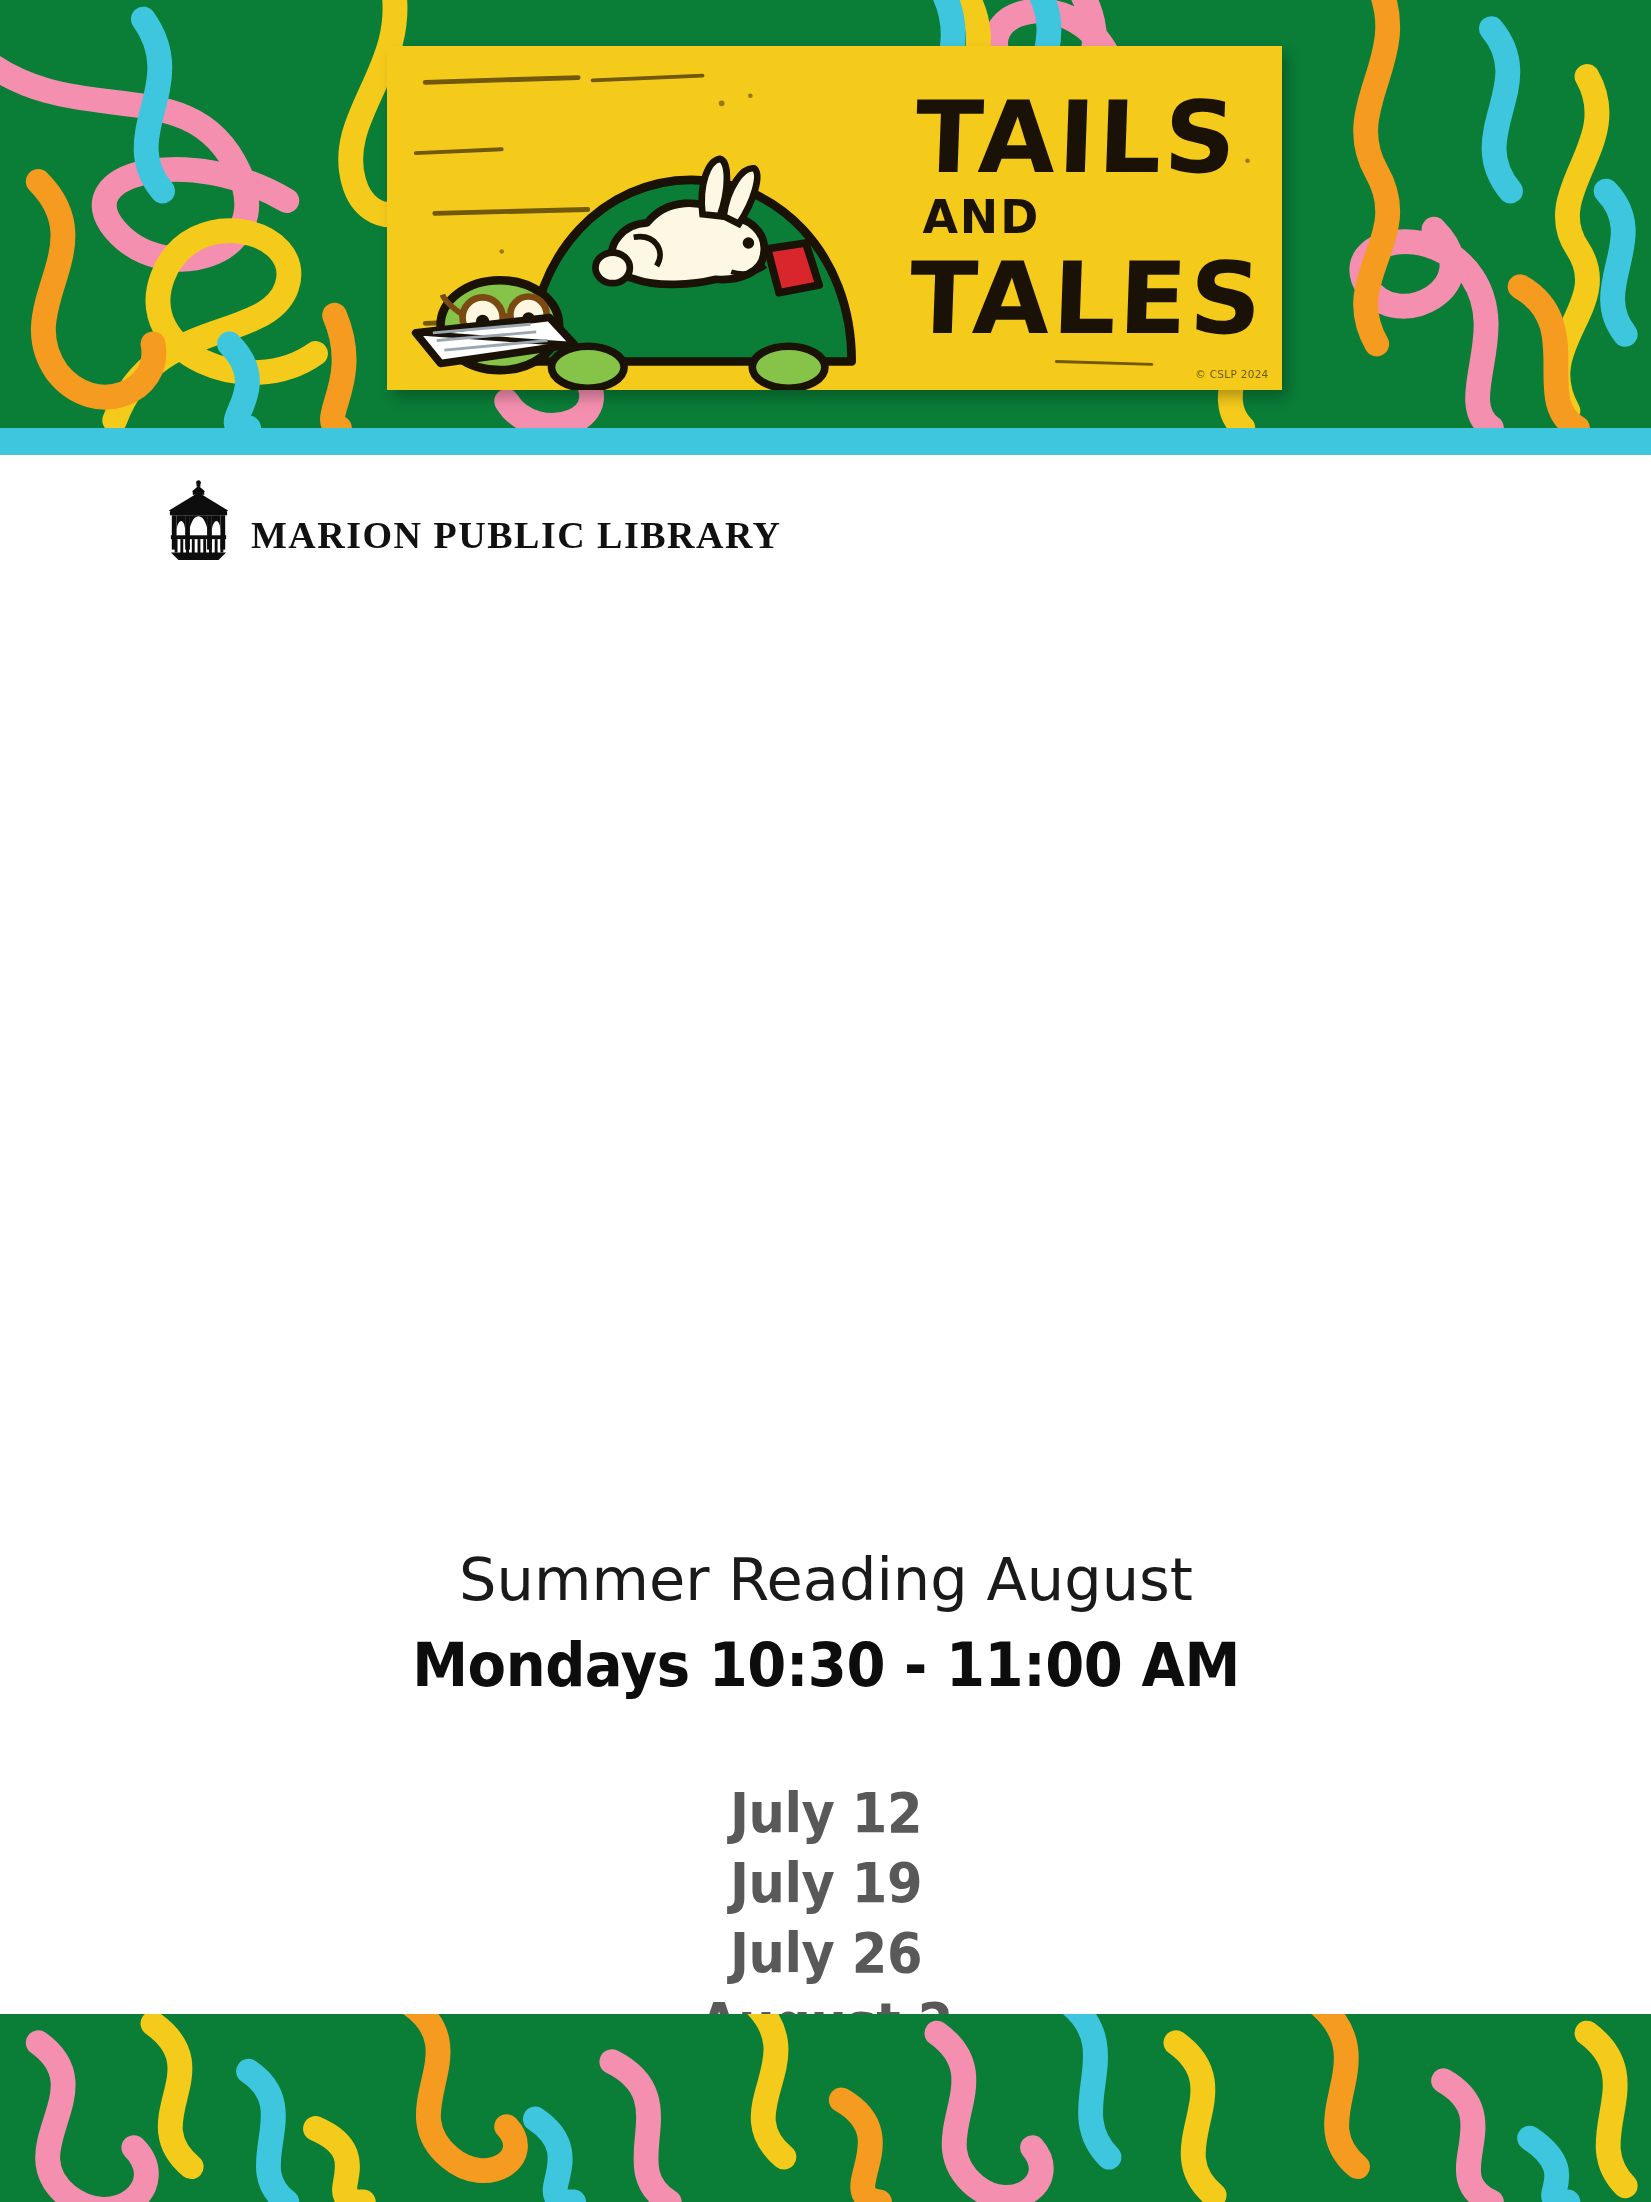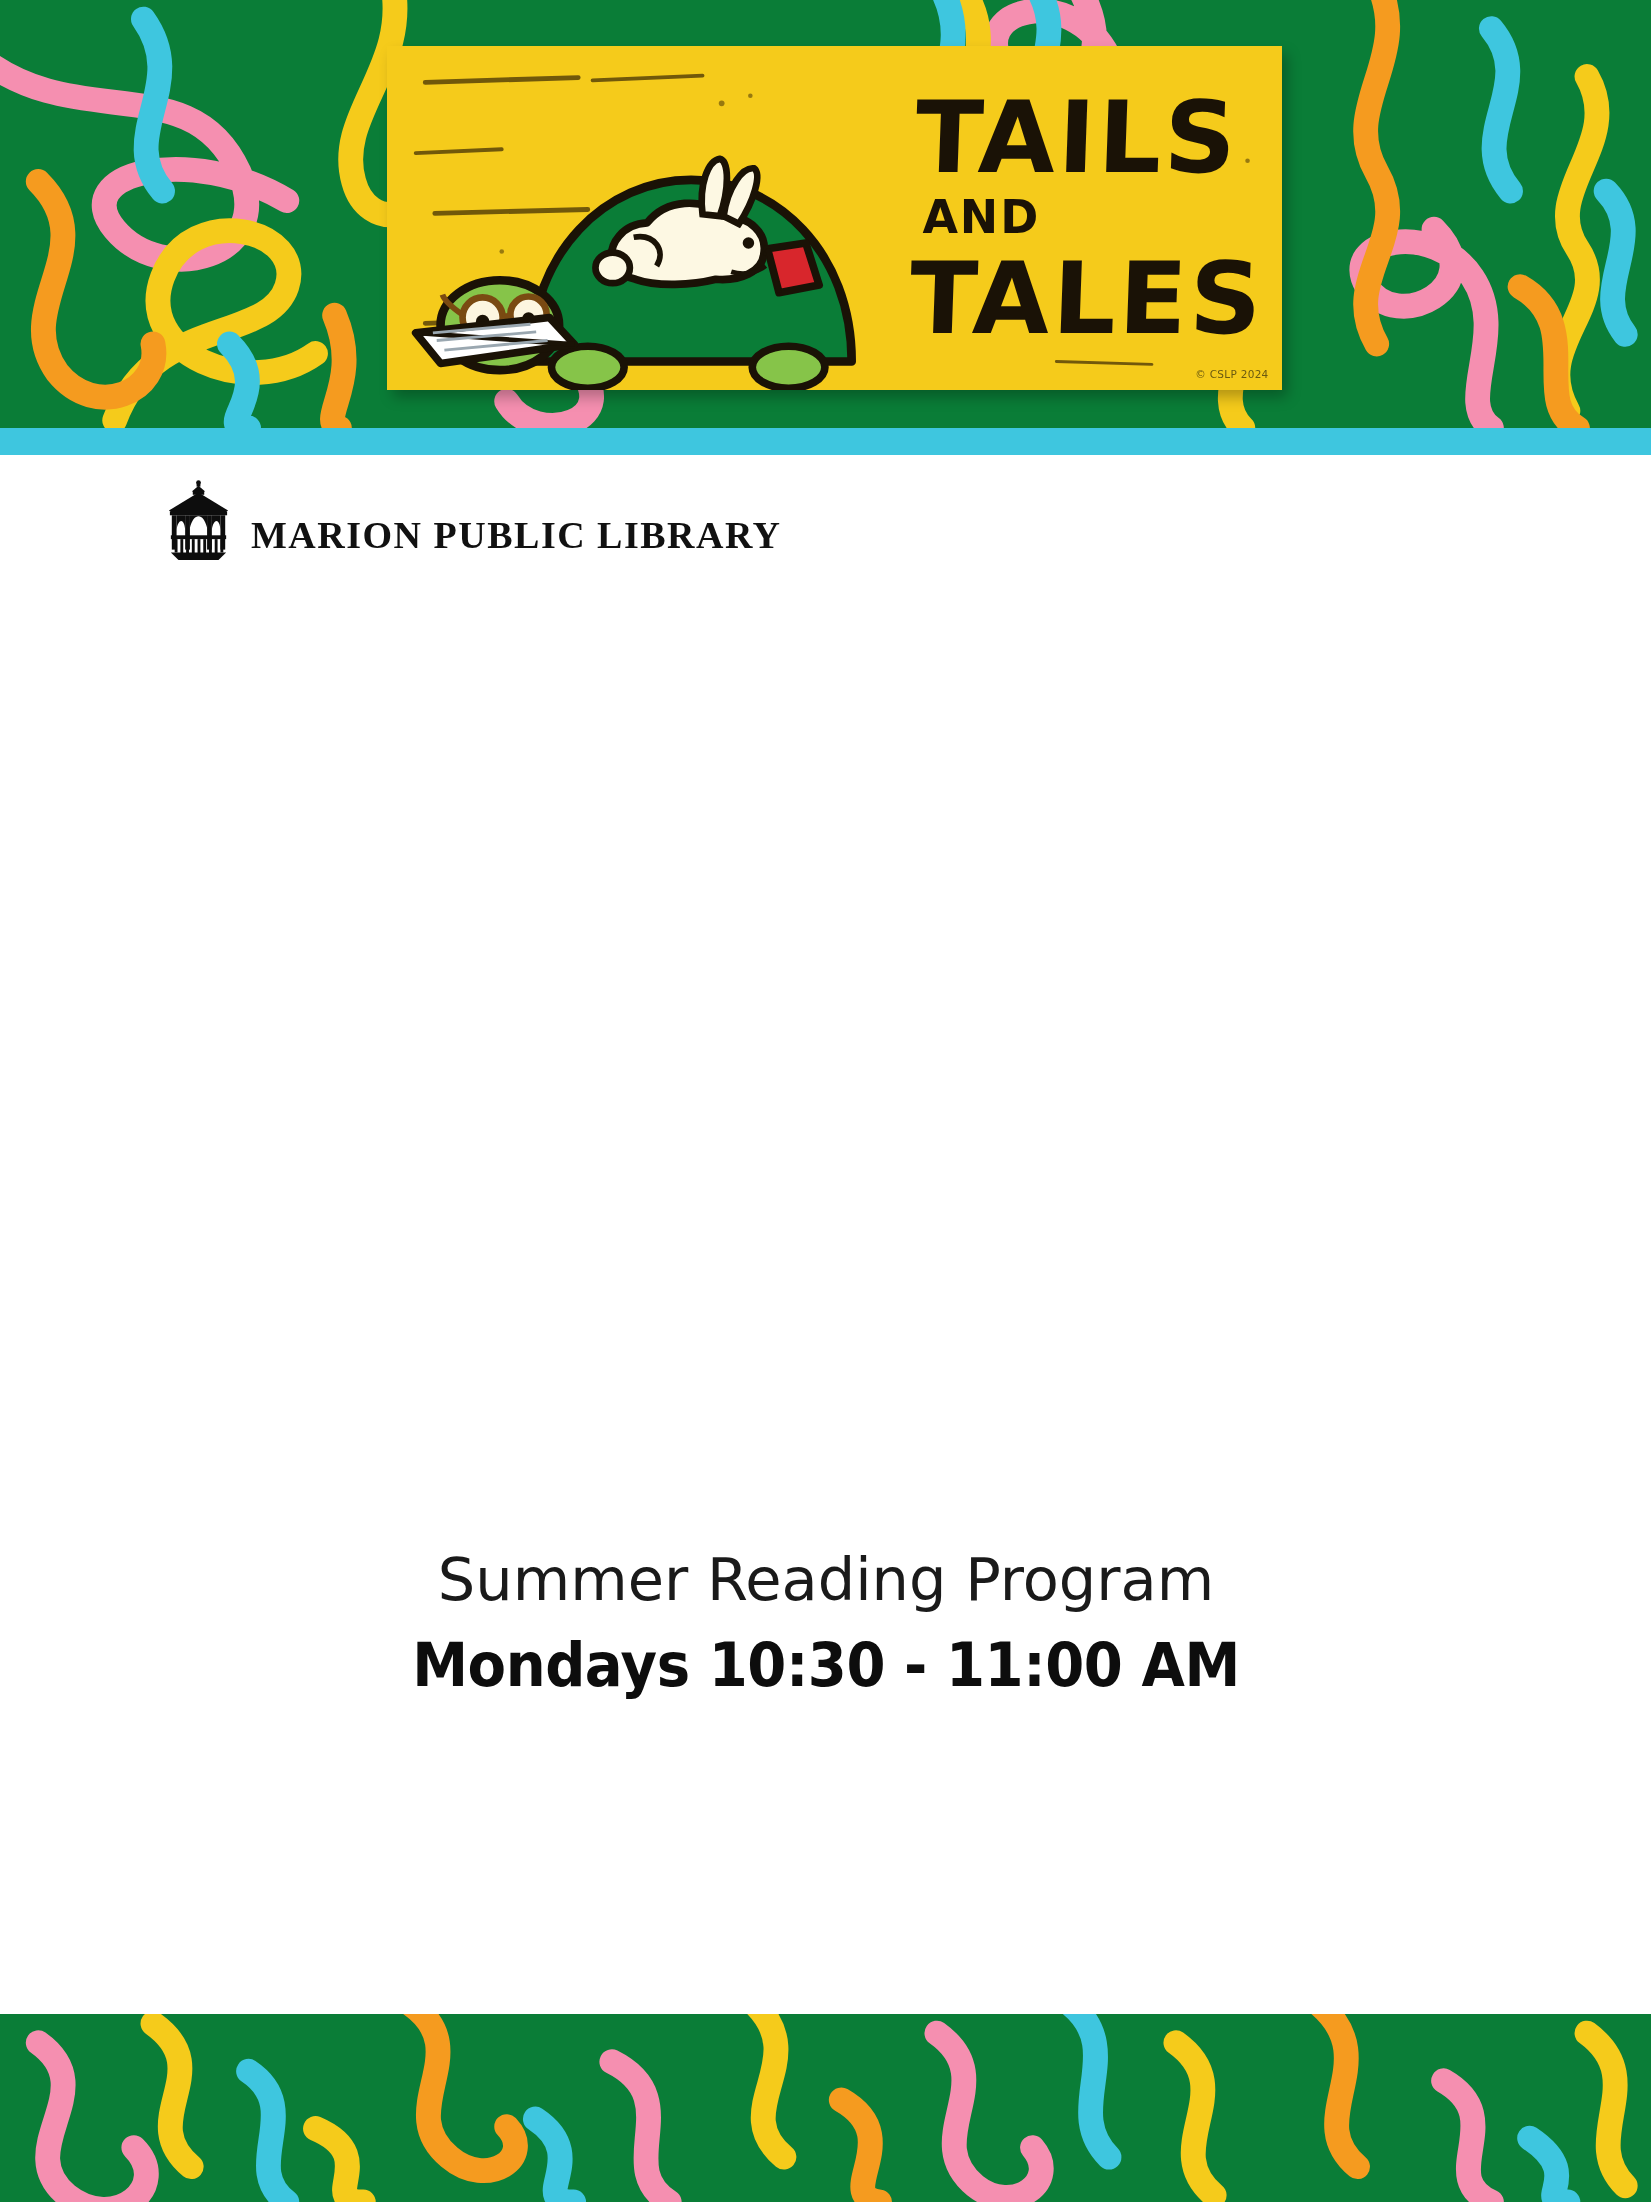--- a/index.html
+++ b/index.html
@@ -314,23 +314,29 @@
           <rect x="54" y="62" width="3" height="15"></rect>
           <rect x="60" y="62" width="3" height="14"></rect>
         </g>
 
         <path d="M8 76 L66 76 L58 84 L16 84 Z" fill="#0d0d0d"></path>
       </svg>
       <div class="lib-name">MARION PUBLIC LIBRARY</div>
     </div>
 
 
-    <div class="sub-program">Summer Reading Program</div>
+    <div class="sub-program">Summer Reading August</div>
     <div class="sub-time">Mondays 10:30 - 11:00 AM</div>
 
+    <div class="dates">
+      <div class="date-item">July 12</div>
+      <div class="date-item">July 19</div>
+      <div class="date-item">July 26</div>
+      <div class="date-item">August 2</div>
+    </div>
 
   </div>
 
   <div class="band-rule rule-bottom"></div>
   <div class="band band-bottom">
     <svg class="squiggle-layer" viewBox="0 0 1728 197" preserveAspectRatio="none">
       <g fill="none" stroke-linecap="round">
 
         <path d="M40 30 C 110 80, 10 140, 70 190 C 120 230, 180 180, 140 140" stroke="#f58fb0" stroke-width="26"></path>
         <path d="M640 50 C 720 90, 640 160, 700 197" stroke="#f58fb0" stroke-width="26"></path>

